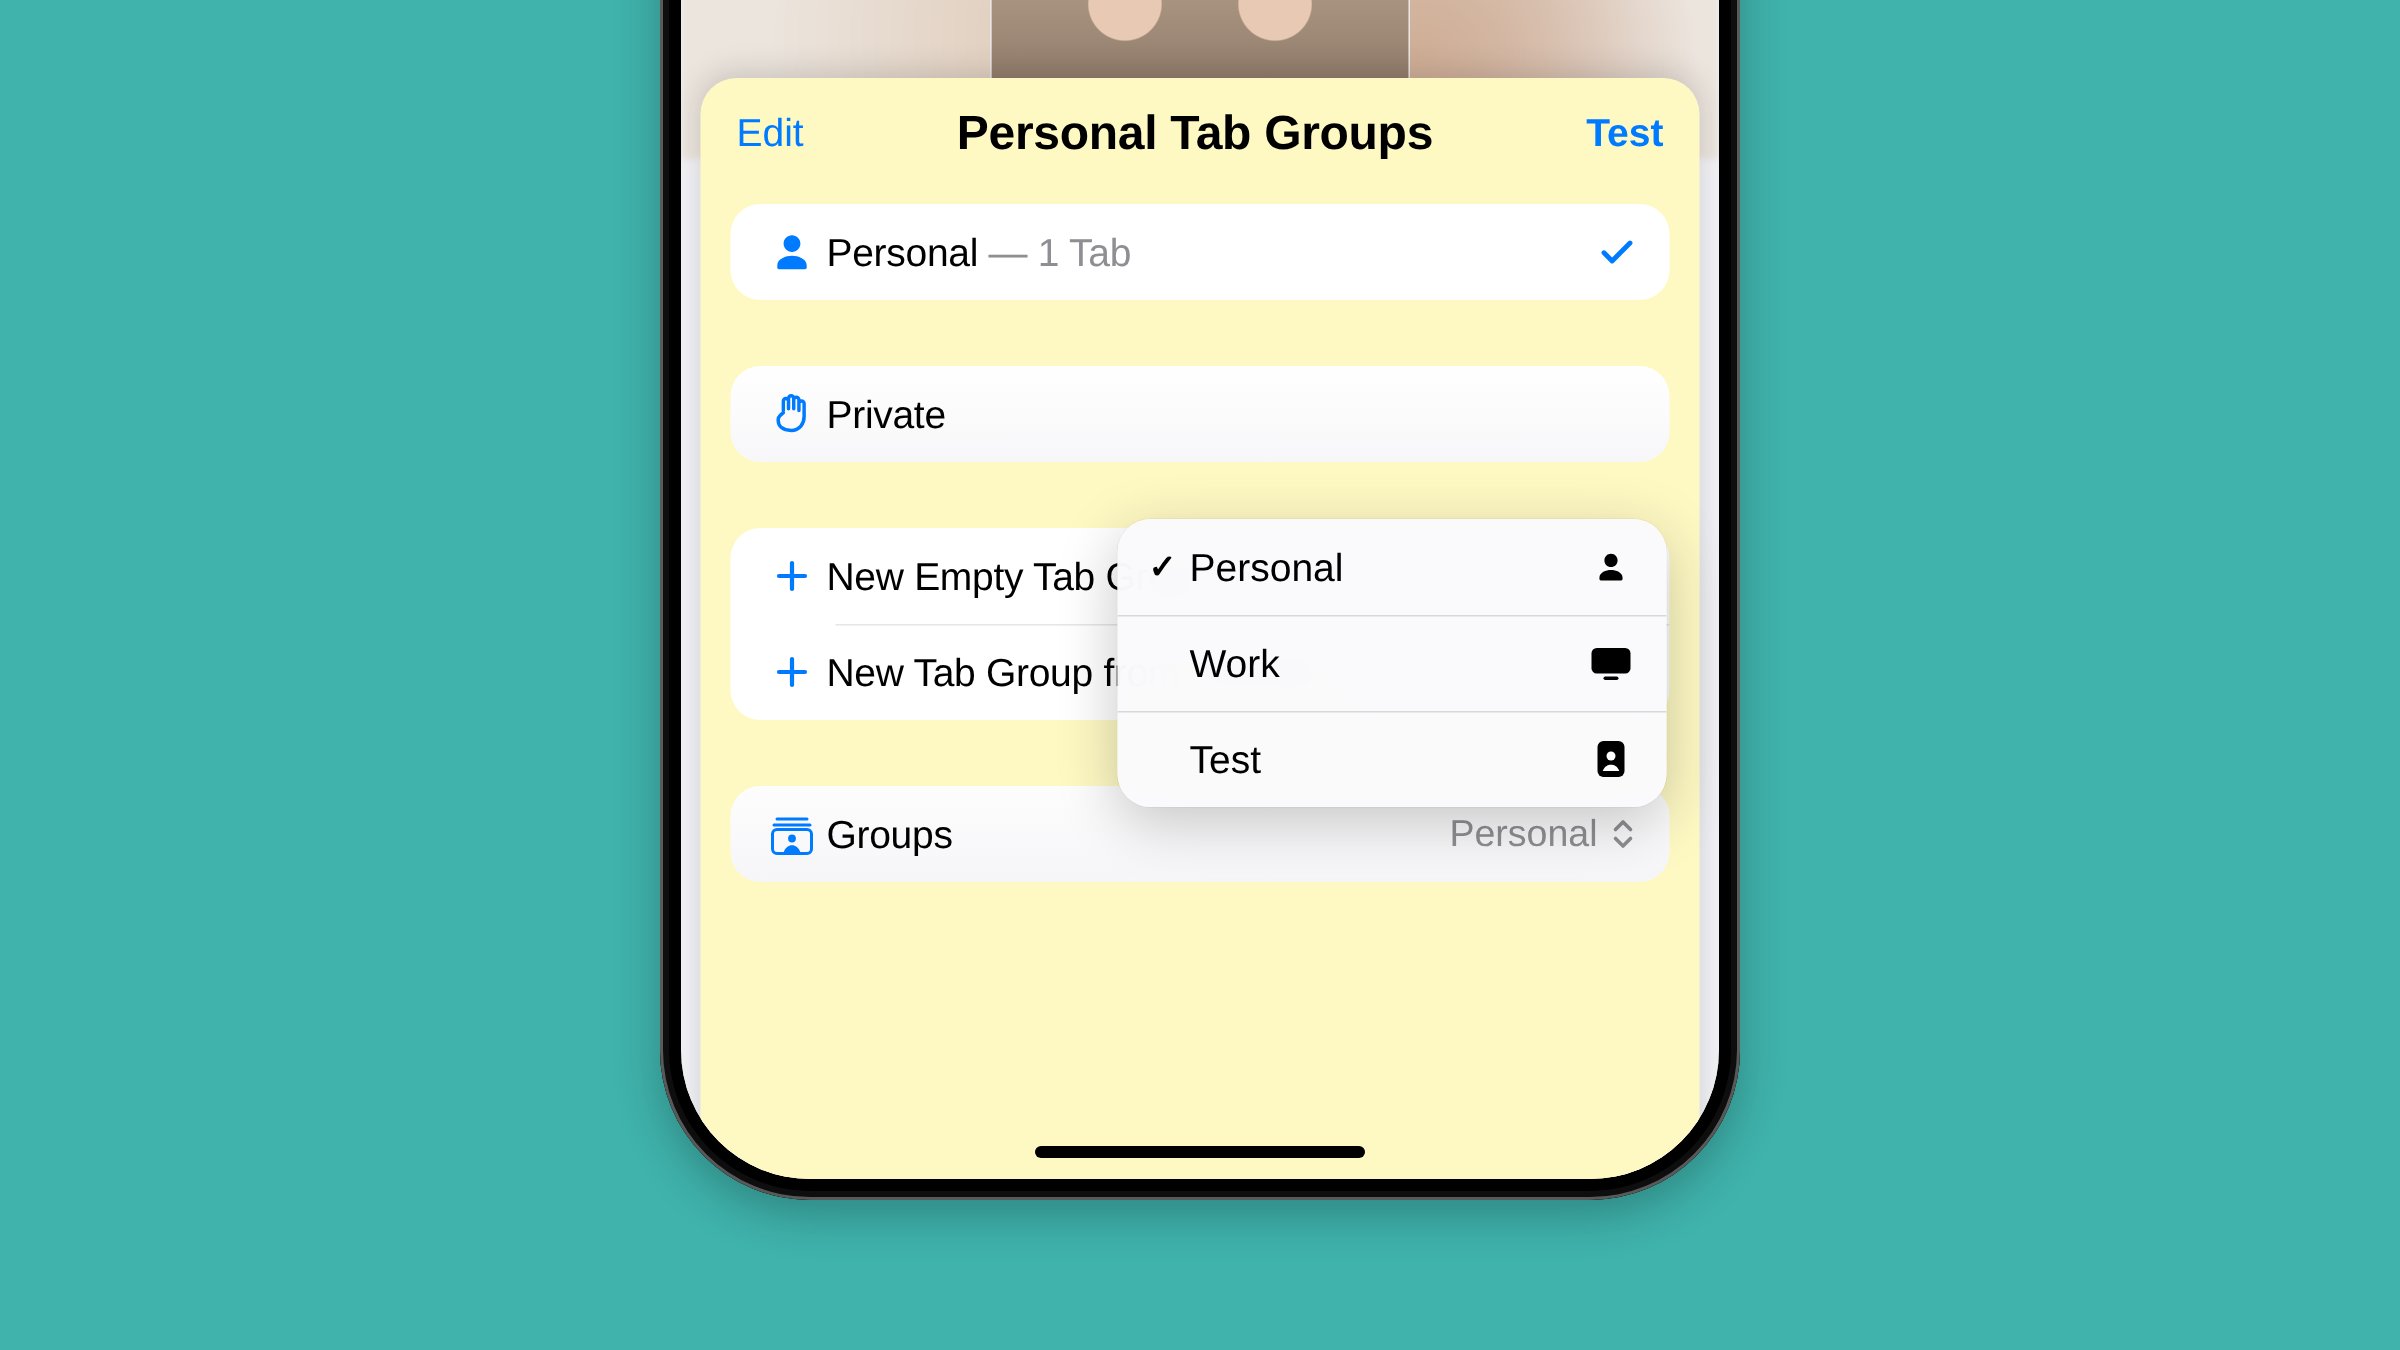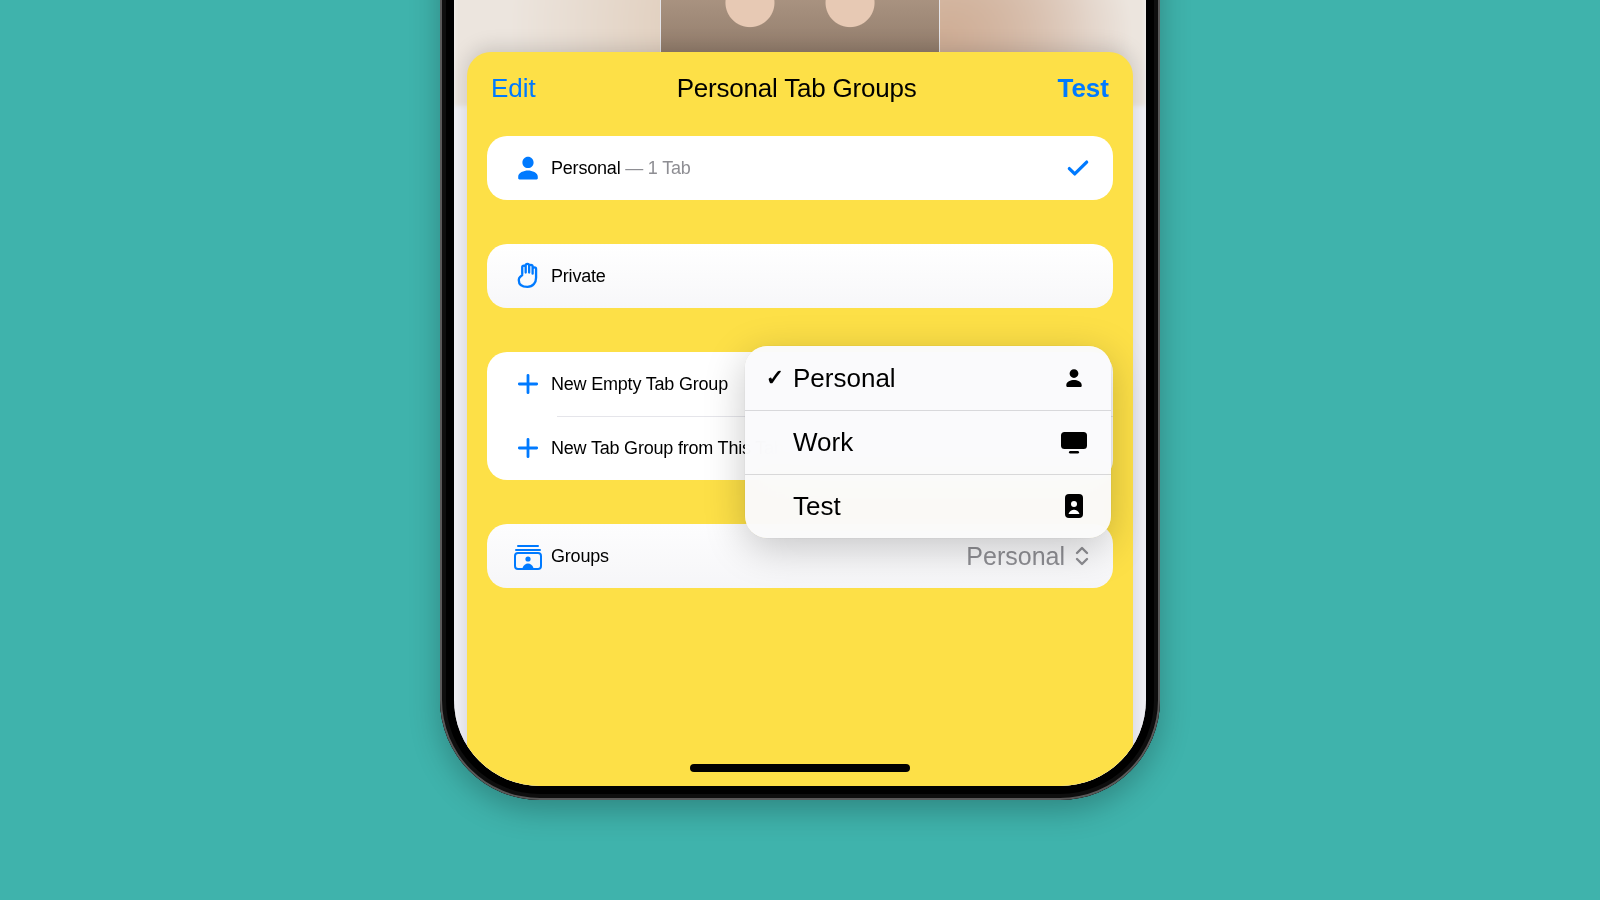--- a/index.html
+++ b/index.html
@@ -64,42 +64,42 @@
         radial-gradient(circle at 68% 45%, #e7c9b4 0 24px, transparent 25px),
         linear-gradient(#bfa895, #8a7564);
     }
 
     
     .sheet {
       position: absolute;
       left: 13px; right: 13px;
       top: 438px;
       bottom: 0;
-      background: #fde047;
+      background: #fef9c3;
       border-radius: 24px 24px 0 0;
       box-shadow: 0 -4px 20px rgba(0,0,0,0.15);
       padding: 0;
     }
 
     .sheet-header {
       display: flex;
       align-items: center;
       justify-content: space-between;
       height: 72px;
       padding: 0 24px;
     }
     .hdr-btn {
       color: #007aff;
       font-size: 26px;
       font-weight: 400;
     }
     .hdr-btn.done { font-weight: 600; }
     .hdr-title {
-      font-size: 26px;
-      font-weight: 400;
+      font-size: 32px;
+      font-weight: 700;
       color: #000;
       letter-spacing: -0.2px;
     }
 
     .content {
       padding: 12px 20px 0;
       position: relative;
     }
 
     .card {
@@ -123,21 +123,21 @@
     }
 
     .icon-slot {
       width: 46px;
       display: flex;
       align-items: center;
       justify-content: center;
       flex-shrink: 0;
     }
     .row-label {
-      font-size: 18px;
+      font-size: 26px;
       color: #000;
       letter-spacing: -0.2px;
       white-space: nowrap;
     }
     .row-label .muted {
       color: #8e8e93;
     }
     .row .spacer { flex: 1; }
     .row .trail {
       display:flex; align-items:center; gap:8px;

